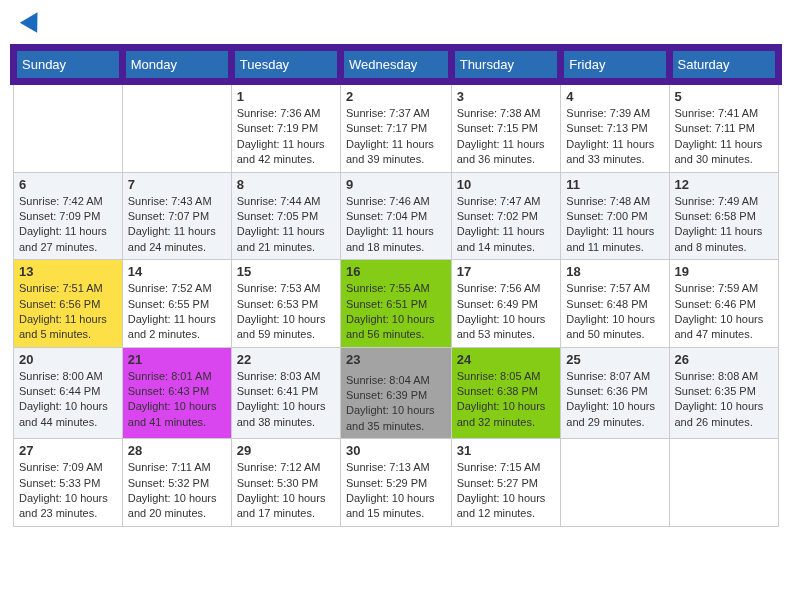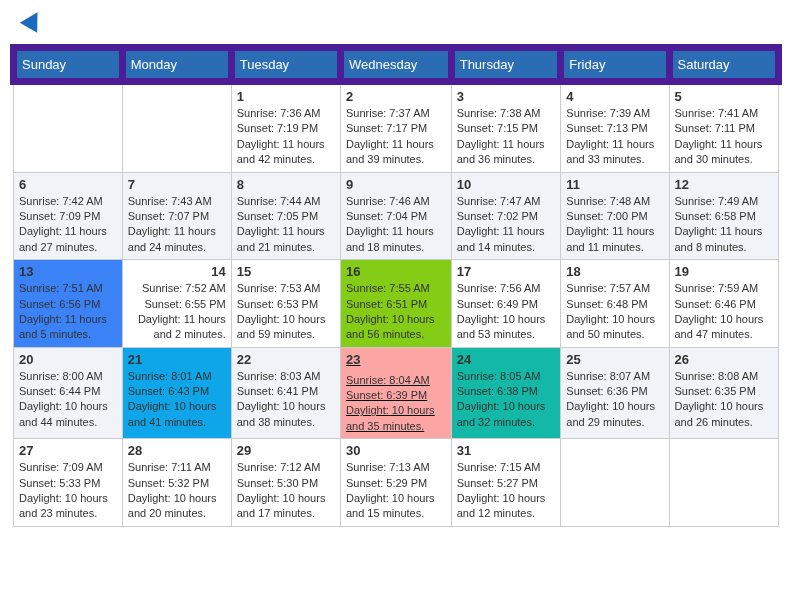--- a/index.html
+++ b/index.html
@@ -195,27 +195,27 @@
 Daylight: 11 hours and 11 minutes.</div>
         </td>
         <td style="background: rgb(240, 244, 248); margin-top: 24px;">
           <span class="day-number">12</span>
           <div class="day-info" style="white-space: pre-line;">Sunrise: 7:49 AM
 Sunset: 6:58 PM
 Daylight: 11 hours and 8 minutes.</div>
         </td>
       </tr>
       <tr>
-        <td style="background: #3b82f6;">
+        <td style="background: #fde047;">
           <span class="day-number">13</span>
           <div class="day-info" style="white-space: pre-line;">Sunrise: 7:51 AM
 Sunset: 6:56 PM
 Daylight: 11 hours and 5 minutes.</div>
         </td>
-        <td style="background: rgb(255, 255, 255); text-align: right;">
+        <td style="background: rgb(255, 255, 255);">
           <span class="day-number">14</span>
           <div class="day-info" style="white-space: pre-line;">Sunrise: 7:52 AM
 Sunset: 6:55 PM
 Daylight: 11 hours and 2 minutes.</div>
         </td>
         <td style="background: rgb(255, 255, 255);">
           <span class="day-number">15</span>
           <div class="day-info" style="white-space: pre-line;">Sunrise: 7:53 AM
 Sunset: 6:53 PM
 Daylight: 10 hours and 59 minutes.</div>
@@ -245,39 +245,39 @@
 Daylight: 10 hours and 47 minutes.</div>
         </td>
       </tr>
       <tr>
         <td style="background: rgb(240, 244, 248);">
           <span class="day-number">20</span>
           <div class="day-info" style="white-space: pre-line;">Sunrise: 8:00 AM
 Sunset: 6:44 PM
 Daylight: 10 hours and 44 minutes.</div>
         </td>
-        <td style="background: #0ea5e9;">
+        <td style="background: #d946ef;">
           <span class="day-number">21</span>
           <div class="day-info" style="white-space: pre-line;">Sunrise: 8:01 AM
 Sunset: 6:43 PM
 Daylight: 10 hours and 41 minutes.</div>
         </td>
         <td style="background: rgb(240, 244, 248);">
           <span class="day-number">22</span>
           <div class="day-info" style="white-space: pre-line;">Sunrise: 8:03 AM
 Sunset: 6:41 PM
 Daylight: 10 hours and 38 minutes.</div>
         </td>
-        <td style="background: #fca5a5; text-decoration: underline;">
+        <td style="background: #a3a3a3;">
           <span class="day-number">23</span>
           <div class="day-info" style="white-space: pre-line; margin-top: 6px;">Sunrise: 8:04 AM
 Sunset: 6:39 PM
 Daylight: 10 hours and 35 minutes.</div>
         </td>
-        <td style="background: #14b8a6;">
+        <td style="background: #84cc16;">
           <span class="day-number">24</span>
           <div class="day-info" style="white-space: pre-line;">Sunrise: 8:05 AM
 Sunset: 6:38 PM
 Daylight: 10 hours and 32 minutes.</div>
         </td>
         <td style="background: rgb(240, 244, 248);">
           <span class="day-number">25</span>
           <div class="day-info" style="white-space: pre-line;">Sunrise: 8:07 AM
 Sunset: 6:36 PM
 Daylight: 10 hours and 29 minutes.</div>

